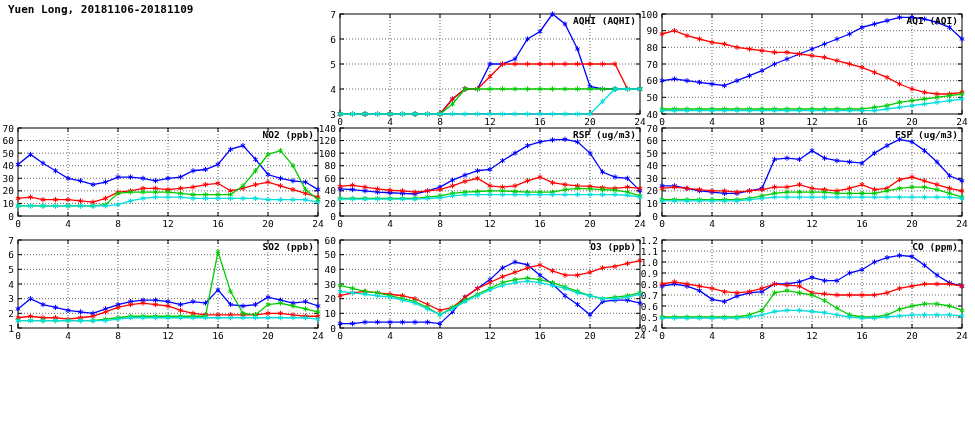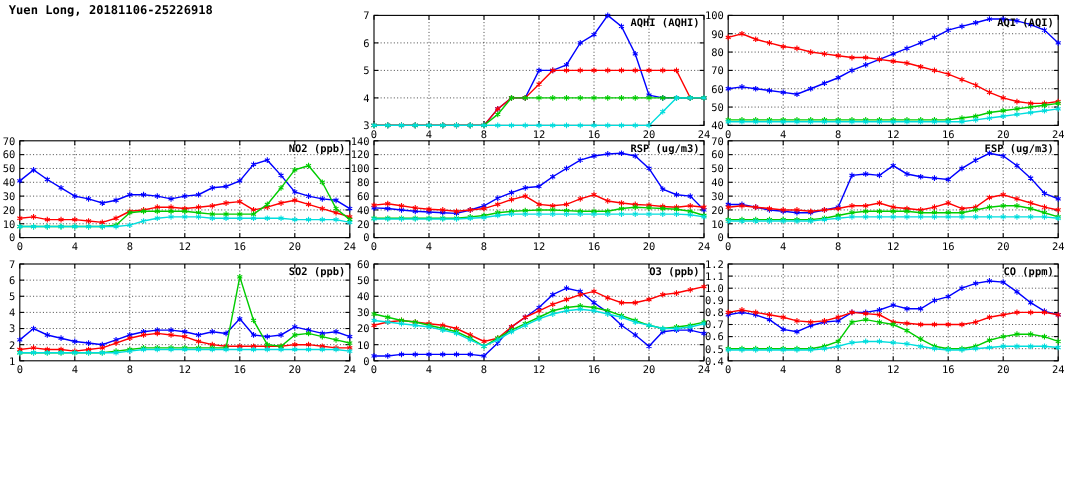--- a/index.html
+++ b/index.html
@@ -39,21 +39,21 @@
     font-size: 9.5px;
   }
   .panel-title {
     font-size: 9.5px;
     font-weight: bold;
   }
 </style>
 </head>
 <body>
 
-<div id="title">Yuen Long, 20181106-25226918</div>
+<div id="title">Yuen Long, 20181106-20181109</div>
 
 <div id="panels">
     <div class="panel" style="left: 310px; top: 10px; width: 334px; height: 120px;">
       <svg width="334" height="120">
         <g>
           <line x1="30" x2="330" y1="79" y2="79" stroke="#000" stroke-width="0.6" stroke-dasharray="1,2"></line>
           <line x1="30" x2="330" y1="54" y2="54" stroke="#000" stroke-width="0.6" stroke-dasharray="1,2"></line>
           <line x1="30" x2="330" y1="29" y2="29" stroke="#000" stroke-width="0.6" stroke-dasharray="1,2"></line>
           <line y1="4" y2="104" x1="80" x2="80" stroke="#000" stroke-width="0.6" stroke-dasharray="1,2"></line>
           <line y1="4" y2="104" x1="130" x2="130" stroke="#000" stroke-width="0.6" stroke-dasharray="1,2"></line>

